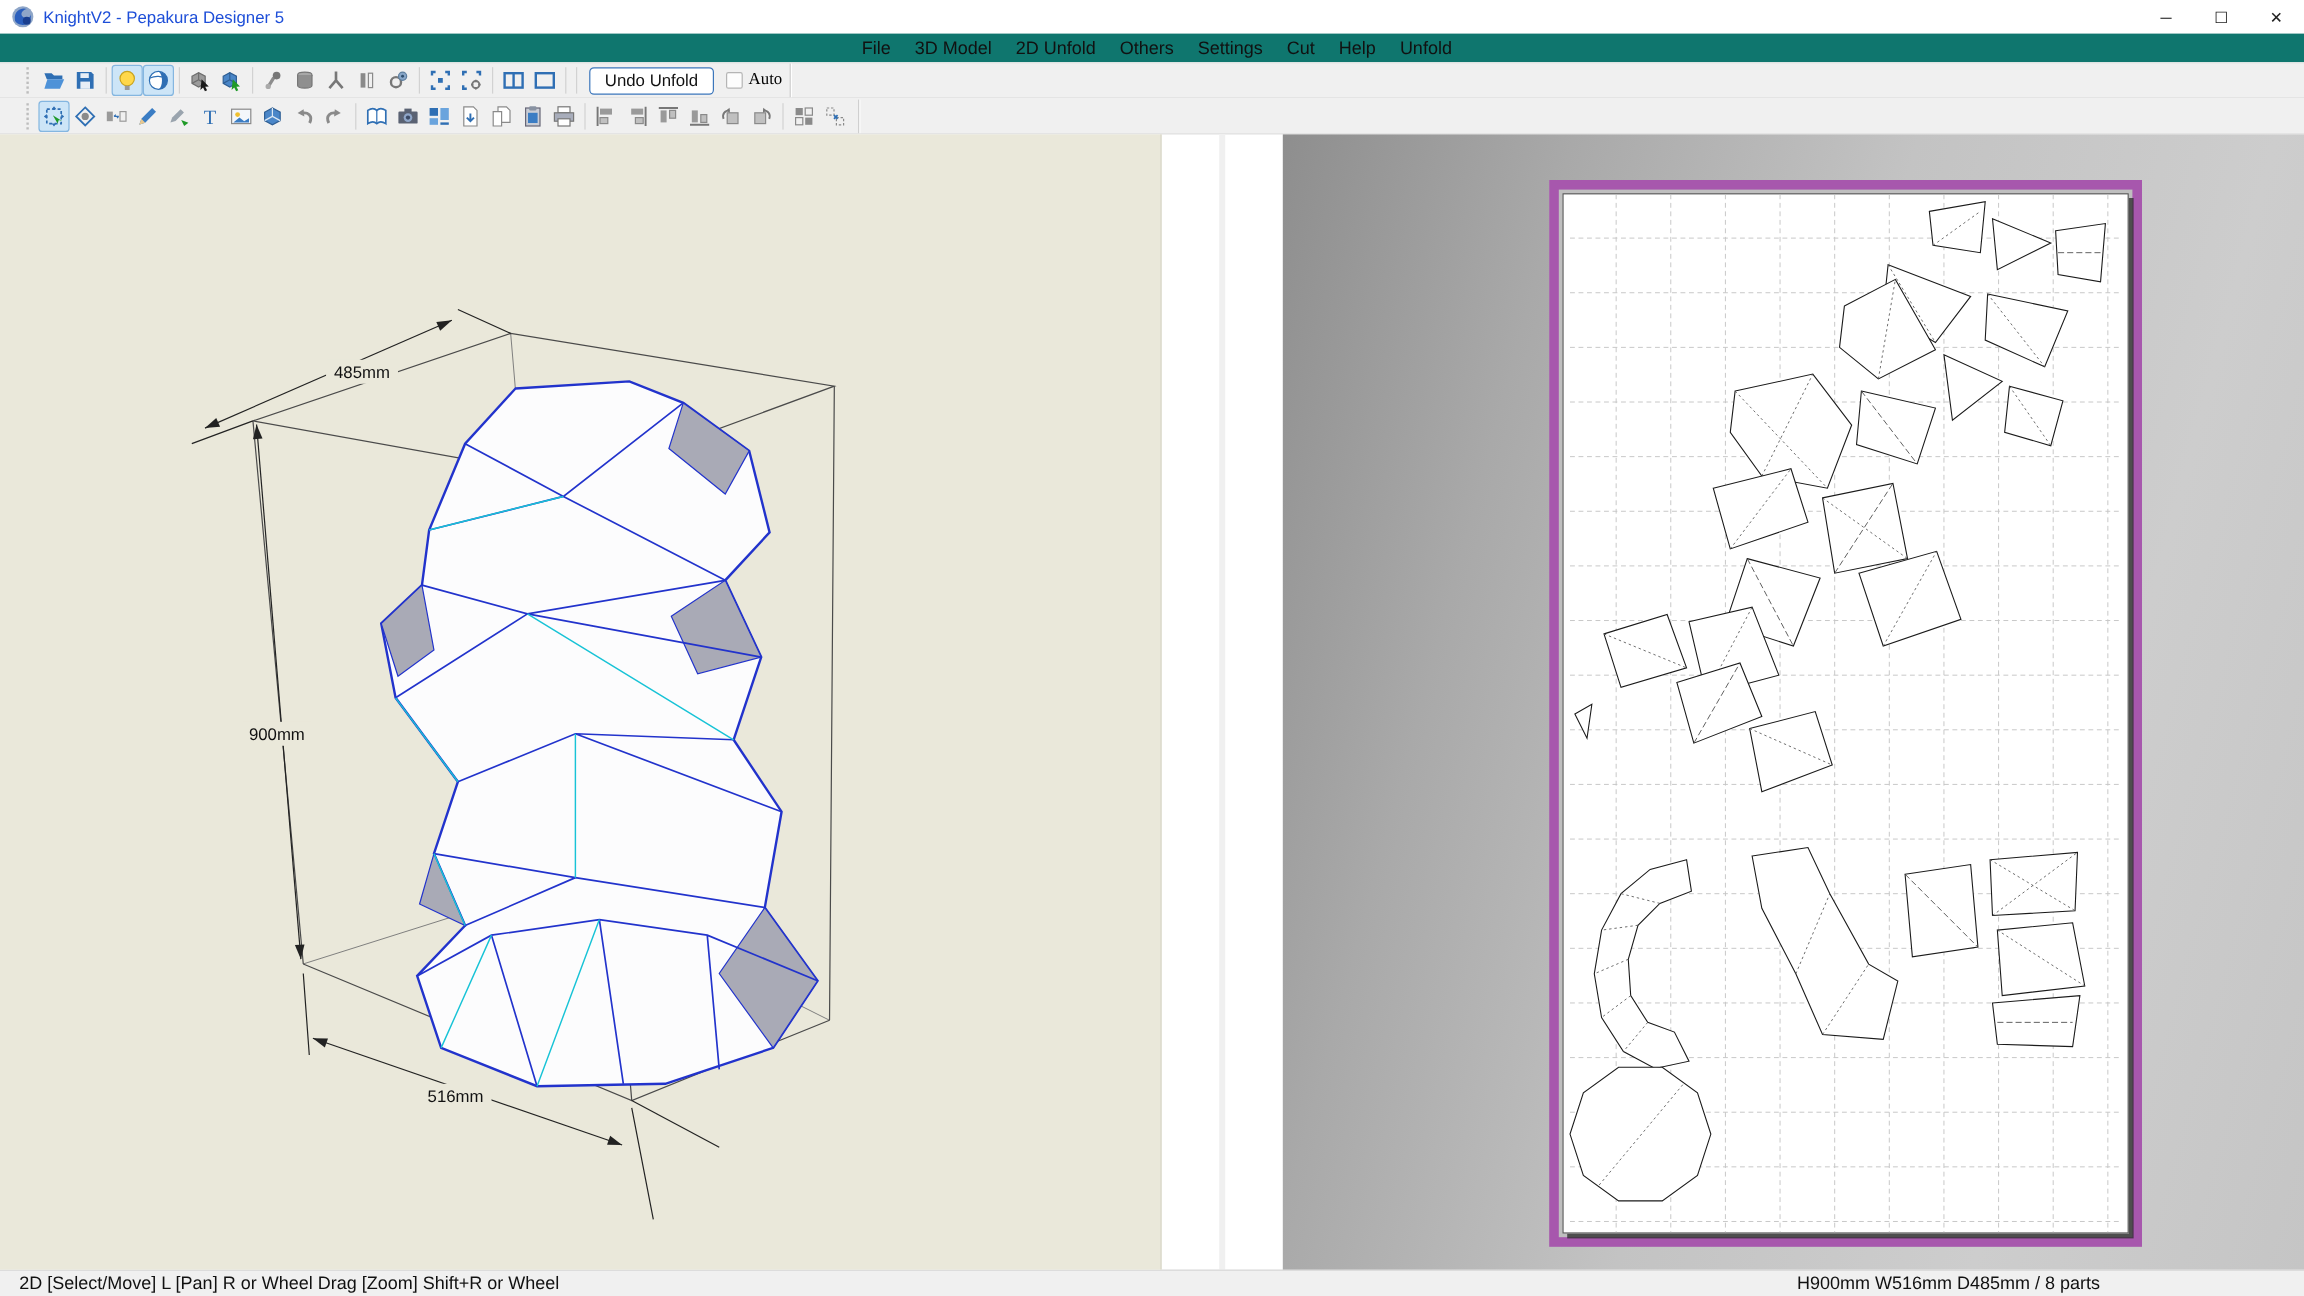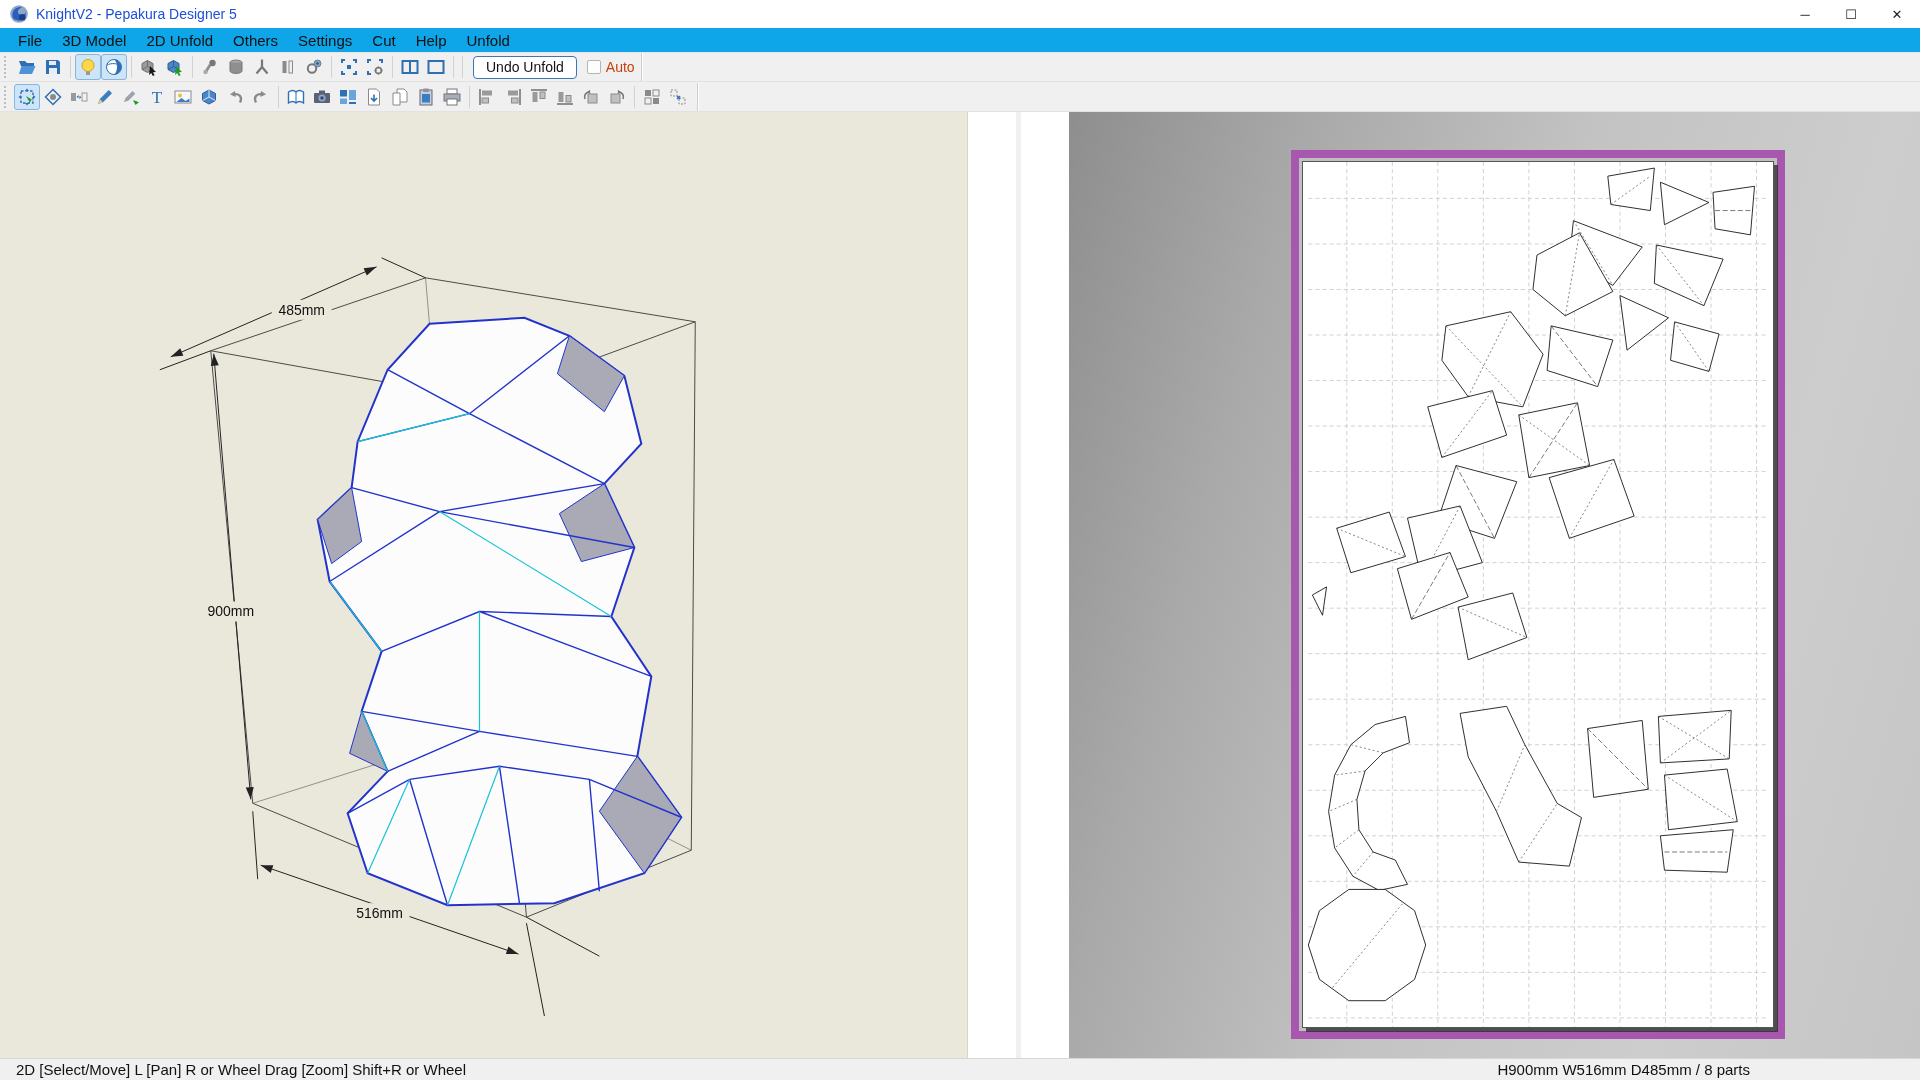--- a/index.html
+++ b/index.html
@@ -8,35 +8,35 @@
   #app { width:1920px; height:1080px; display:flex; flex-direction:column; }
 
   
   .titlebar { height:28px; background:#fff; display:flex; align-items:center; flex:0 0 auto; }
   .titlebar .appicon { width:22px; height:20px; margin:0 6px 0 8px; display:flex; align-items:center; }
   .titlebar .title { font-size:14px; color:#1d4ed8; }
   .titlebar .spacer { flex:1; }
   .wctl { width:46px; height:28px; display:flex; align-items:center; justify-content:center; font-size:13px; color:#222; }
 
   
-  .menubar { height:24px; background:#0ea5e9; display:flex; align-items:center; padding-left:8px; flex:0 0 auto; }
+  .menubar { height:24px; background:#0f766e; display:flex; align-items:center; padding-left:8px; flex:0 0 auto;justify-content:center; }
   .menubar span { padding:2px 10px; font-size:15px; color:#111; }
 
   
-  .toolbar { background:#f0f0f0; display:flex; align-items:center; padding:2px 2px; border-bottom:1px solid #e2e2e2; flex:0 0 auto; }
+  .toolbar { background:#f0f0f0; display:flex; align-items:center; padding:2px 20px; border-bottom:1px solid #e2e2e2; flex:0 0 auto; }
   .tb1 { height:30px; border-top:1px solid #e6e6e6; }
   .tb2 { height:30px; }
   .tgrip { width:5px; height:22px; border-left:2px dotted #bdbdbd; margin:0 5px 0 2px; }
   .tsep { width:1px; height:22px; background:#d2d2d2; margin:0 4px; }
   .tend { width:1px; height:28px; background:#cfcfcf; margin-left:6px; box-shadow:1px 0 0 #fff; }
   .tbtn { width:26px; height:26px; display:flex; align-items:center; justify-content:center; border:1px solid transparent; border-radius:3px; }
   .tbtn.active { background:#cde5f7; border-color:#84b6e0; }
   .tbtn svg { width:20px; height:20px; }
   .cmdbtn { margin:0 6px; padding:2px 12px 3px; background:#fff; border:1px solid #3b76bb; border-radius:4px; font-size:14px; color:#111; }
-  .autobox { display:flex; align-items:center; gap:5px; color:#c2410c; font-size:14px; margin-left:4px; }
+  .autobox { display:flex; align-items:center; gap:5px; color:#000000; font-size:14px; margin-left:4px;font-family:Liberation Serif, serif; }
   .autobox .cb { width:14px; height:14px; background:#fdfdfd; border:1px solid #b5b5b5; border-radius:2px; }
 
   
   .main { flex:1 1 auto; display:flex; min-height:0;gap:48px; }
   .pane3d { width:968px; background:#eae8da; position:relative; border-right:1px solid #d8d6c8; }
   .pane3d svg { position:absolute; inset:0; }
   .splitter { width:5px; background:#f0f0f0; }
   .pane2d { flex:1; position:relative; background:linear-gradient(105deg,#8e8e8e 0%,#a9a9a9 22%,#c3c3c3 48%,#cdcdcd 75%,#c5c5c5 100%); }
   .pageframe { position:absolute; left:222px; top:38px; width:494px; height:889px; border:8px solid #a757ad; background:#bfbfbf; padding:3px; }
   .page { width:100%; height:100%; background:#fff; border:1px solid #555; box-shadow:4px 4px 0 rgba(40,40,40,.75); }

